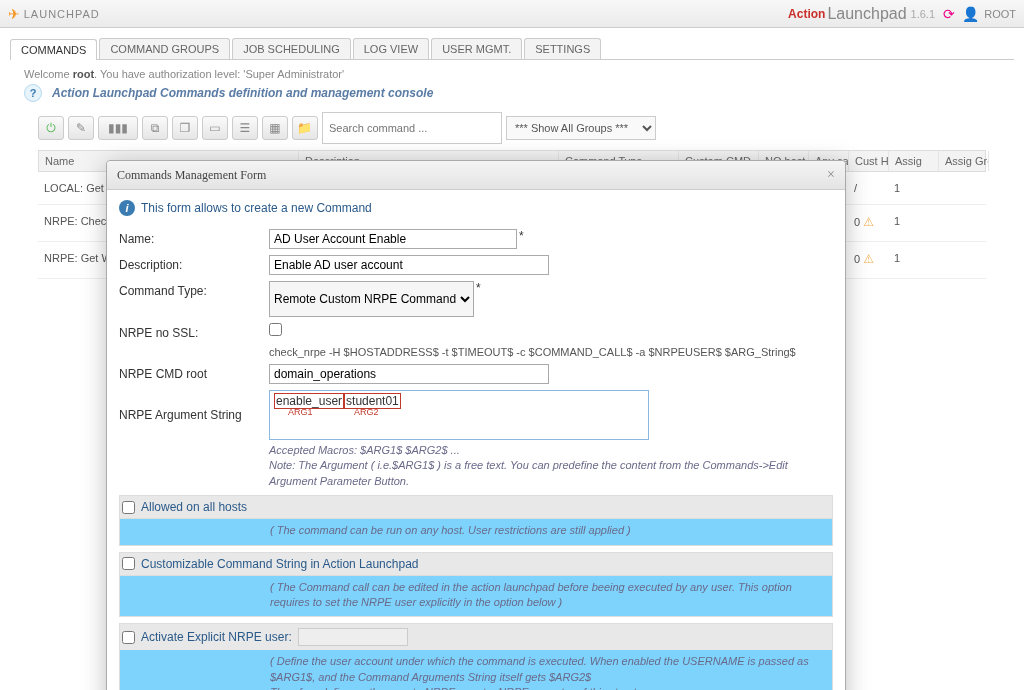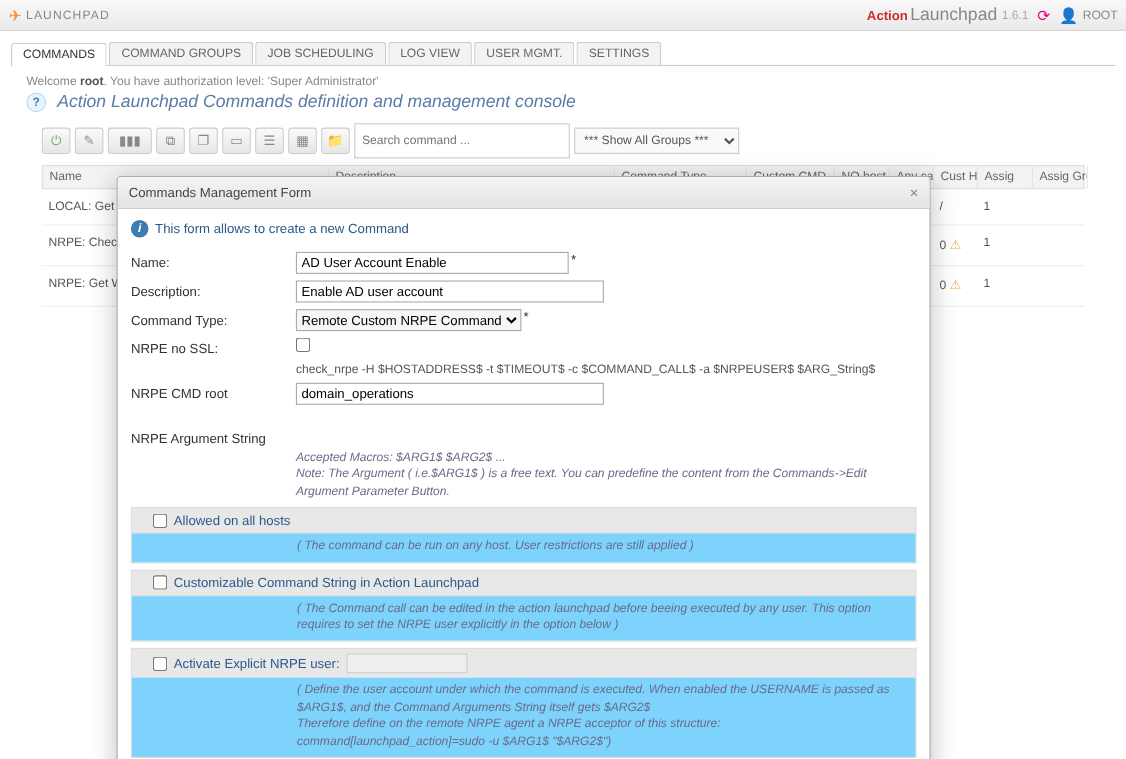--- a/index.html
+++ b/index.html
@@ -17,56 +17,56 @@
 
 .tabstrip { padding: 10px 10px 0 10px; display: flex; gap: 0; }
 .tab { background: #f3f3f3; border: 1px solid #ccc; border-bottom: none; padding: 4px 10px; font-size: 11px; color: #666; cursor: pointer; border-top-left-radius: 3px; border-top-right-radius: 3px; margin-right: 2px; }
 .tab.active { background: #fff; color: #333; position: relative; top: 1px; }
 .tabcontent { padding: 4px 14px; border-top: 1px solid #ccc; margin: 0 10px; }
 .welcome { font-size: 11px; color: #888; padding: 4px 0 2px 0; }
 .welcome b { color: #555; }
 
 .console-row { display: flex; align-items: center; gap: 10px; padding: 2px 0 8px 0; }
 .help-icon { width: 18px; height: 18px; border: 1px solid #b5d8ee; background: #e8f4fc; border-radius: 50%; color: #3b7db3; display: flex; align-items: center; justify-content: center; font-size: 11px; font-weight: bold; }
-.console-title { color: #5a7ca5; font-style: italic; font-weight: normal; font-size: 16px; }
+.console-title { color: #5a7ca5; font-style: italic; font-weight: bold; font-size: 12px; }
 
 .toolbar-row { display: flex; align-items: center; gap: 4px; padding: 2px 0 6px 14px; }
 .tbtn { width: 26px; height: 24px; background: linear-gradient(#fafafa,#e6e6e6); border: 1px solid #ccc; border-radius: 3px; display: flex; align-items: center; justify-content: center; color: #888; font-size: 12px; cursor: pointer; }
 .tbtn.accent { color: #5cb85c; }
 .tbtn.pair { width: 40px; }
-.search { border: 1px solid #ccc; height: 24px; width: 196px; padding: 15px 6px; font-size: 11px; color: #888; }
+.search { border: 1px solid #ccc; height: 24px; width: 180px; padding: 15px 6px; font-size: 11px; color: #888; }
 .groupsel { border: 1px solid #ccc; height: 24px; padding: 0 4px; font-size: 11px; color: #555; background: #f9f9f9; min-width: 150px; }
 
 .grid { margin: 0 14px; }
 .grid-head { display: grid; grid-template-columns: 260px 260px 120px 80px 50px 40px 40px 50px 50px; background: #f3f3f3; border: 1px solid #ddd; font-size: 11px; color: #666; }
 .grid-head div { padding: 4px 6px; border-right: 1px solid #e5e5e5; white-space: nowrap; overflow: hidden; }
 .grid-row { display: grid; grid-template-columns: 260px 260px 120px 80px 50px 40px 40px 50px 50px; border-bottom: 1px solid #eee; font-size: 11px; color: #555; }
 .grid-row div { padding: 10px 6px; }
 .ok-icon { color: #5cb85c; font-size: 14px; }
 .warn-icon { color: #f0ad4e; font-size: 12px; }
 
 .modal { position: absolute; left: 106px; top: 160px; width: 740px; background: #fff; border: 1px solid #aaa; box-shadow: 0 4px 24px rgba(0,0,0,0.25); border-radius: 4px; }
-.modal-title { background: linear-gradient(#f4f4f4,#e4e4e4); padding: 6px 10px; font-size: 12px; color: #444; border-bottom: 1px solid #ccc; border-top-left-radius: 4px; border-top-right-radius: 4px; display: flex; align-items: center; }
+.modal-title { background: linear-gradient(#f4f4f4,#e4e4e4); padding: 6px 10px; font-size: 12px; color: #444; border-bottom: 1px solid #ccc; border-top-left-radius: 4px; border-top-right-radius: 4px; display: flex; align-items: center; font-family: Liberation Serif, serif; }
 .modal-title .x { margin-left: auto; color: #888; font-size: 14px; cursor: pointer; }
 .modal-body { padding: 8px 12px 12px 12px; }
 .info-row { display: flex; align-items: center; gap: 6px; color: #2a5a8a; font-size: 12px; padding: 2px 0 10px 0; }
 .info-i { width: 16px; height: 16px; border-radius: 50%; background: #3b7db3; color: #fff; display: flex; align-items: center; justify-content: center; font-size: 11px; font-weight: bold; font-style: italic; }
 
 .form-row { display: flex; align-items: flex-start; padding: 3px 0; font-size: 12px; }
 .form-row .lbl { width: 150px; color: #333; padding-top: 3px; }
 .form-row input[type=text] { border: 1px solid #aaa; height: 20px; padding: 0 4px; font-size: 12px; }
-.form-row select { border: 1px solid #aaa; height: 20px; font-size: 12px; background: #f6f6f6; }
+.form-row select { border: 1px solid #aaa; height: 36px; font-size: 12px; background: #f6f6f6; }
 .req { color: #333; margin-left: 2px; }
 .hint { color: #6a6a8a; font-style: italic; font-size: 11px; padding-left: 150px; line-height: 1.4; }
 .cmdstr { font-size: 11px; color: #555; padding: 3px 0 3px 150px; font-family: Arial; }
 .arg-area { border: 1px solid #8ab8e0; width: 380px; height: 50px; padding: 2px 4px; font-size: 12px; position: relative; }
 .badge { position: absolute; font-size: 9px; color: #c0392b; }
 .arg-highlight { border: 1px solid #c0392b; padding: 0 1px; display: inline-block; }
 
-.section-cb { display:flex; align-items:center; gap:6px; background:#e8e8e8; border:1px solid #ddd; padding:4px 19px; font-size:12px; color:#2a5a8a; margin-top:6px; }
+.section-cb { display:flex; align-items:center; gap:6px; background:#e8e8e8; border:1px solid #ddd; padding:4px 2px; font-size:12px; color:#2a5a8a; margin-top:6px; }
 .section-desc { background:#7dd3fc; border:1px solid #ddd; border-top:none; font-size:11px; font-style:italic; color:#6a6a8a; padding:4px 6px 6px 150px; line-height:1.4; }
 </style>
 </head>
 <body>
 
 <div class="topbar">
   <span class="rocket">✈</span>
   <span class="title">LAUNCHPAD</span>
   <span class="spacer"></span>
   <span class="brand1">Action</span>
@@ -189,20 +189,27 @@
       <div class="lbl">NRPE no SSL:</div>
       <input type="checkbox" style="">
     </div>
     <div class="cmdstr">check_nrpe -H $HOSTADDRESS$ -t $TIMEOUT$ -c $COMMAND_CALL$ -a $NRPEUSER$ $ARG_String$</div>
     <div class="form-row">
       <div class="lbl">NRPE CMD root</div>
       <input type="text" style="width: 280px;" value="domain_operations">
     </div>
     <div class="form-row" style="align-items:flex-start">
       <div class="lbl" style="padding-top:18px">NRPE Argument String</div>
+      <div style="position:relative">
+        <div class="arg-area">
+          <span class="arg-highlight">enable_user</span><span class="arg-highlight">student01</span>
+          <span class="badge" style="left:18px; top:16px">ARG1</span>
+          <span class="badge" style="left:84px; top:16px">ARG2</span>
+        </div>
+      </div>
     </div>
     <div class="hint" style="white-space:pre-line">Accepted Macros: $ARG1$ $ARG2$ ...
 Note: The Argument ( i.e.$ARG1$ ) is a free text. You can predefine the content from the Commands-&gt;Edit Argument Parameter Button.</div>
 
     <div class="section-cb">
       <input type="checkbox" style="">
       <span>Allowed on all hosts</span>
     </div>
     <div class="section-desc">( The command can be run on any host. User restrictions are still applied )</div>
 

